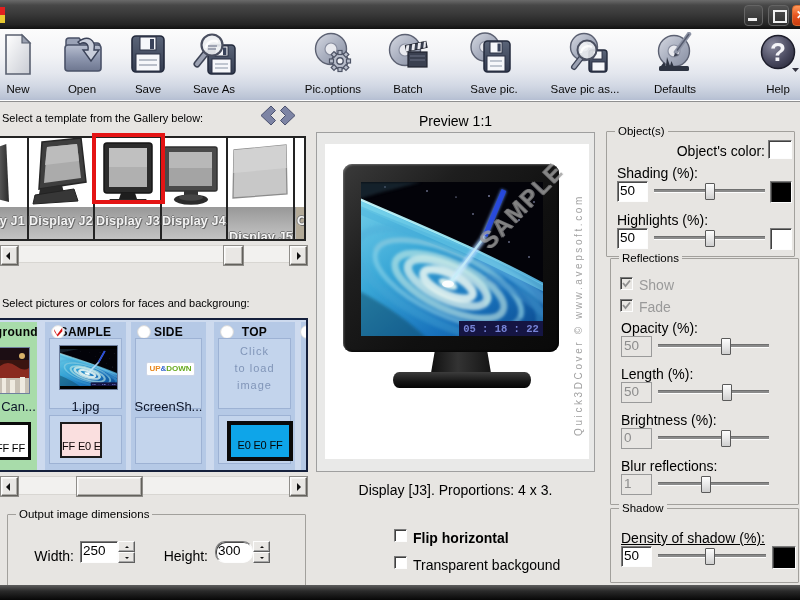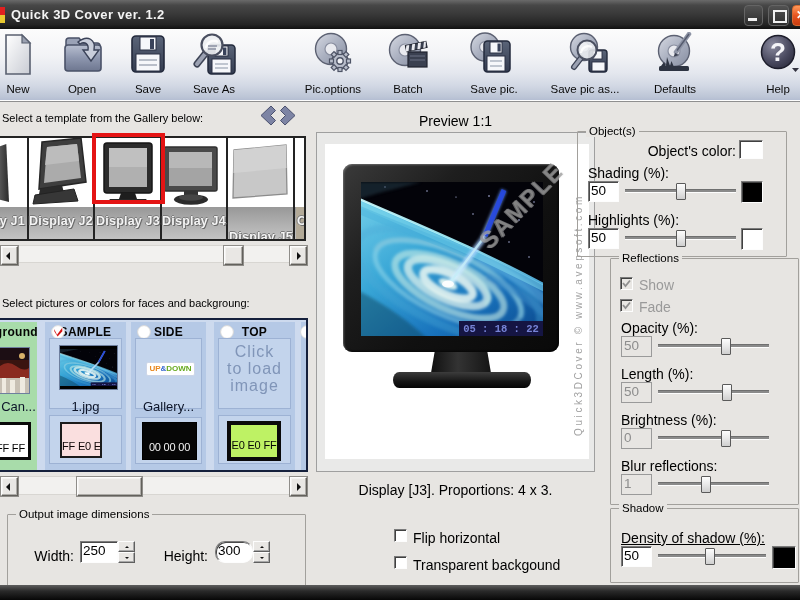--- a/index.html
+++ b/index.html
@@ -57,21 +57,20 @@
   .fcswatch{position:absolute;box-sizing:border-box;text-align:center;font-size:11px;letter-spacing:-0.2px;white-space:nowrap;overflow:hidden;}
   .circicon{position:absolute;width:14px;height:14px;}
 </style>
 </head>
 <body>
 
 <div class="abs" style="left:0;top:0;width:800px;height:29px;
      background:linear-gradient(180deg,#6a6a6a 0%,#474747 18%,#383838 50%,#242424 85%,#111 100%);">
   <div class="abs" style="left:0;top:7px;width:5px;height:8px;background:#e02020;"></div>
   <div class="abs" style="left:0;top:15px;width:5px;height:8px;background:#e8c830;"></div>
-  <div class="abs" style="left:11px;top:7px;font-size:13px;font-weight:bold;color:#f4f4f4;letter-spacing:0.4px;">Quick 3D Cover ver. 1.2</div>
 
   <div class="abs" style="left:744px;top:5px;width:19px;height:21px;border-radius:4px;
        background:linear-gradient(180deg,#525252,#2d2d2d);border:1px solid #646464;box-sizing:border-box;">
     <div class="abs" style="left:3px;top:12px;width:9px;height:3px;background:#f0f0f0;"></div>
   </div>
 
   <div class="abs" style="left:768px;top:5px;width:21px;height:21px;border-radius:4px;
        background:linear-gradient(180deg,#525252,#2d2d2d);border:1px solid #646464;box-sizing:border-box;">
     <div class="abs" style="left:4px;top:4px;width:10px;height:9px;border:2px solid #f0f0f0;"></div>
   </div>
@@ -362,34 +361,33 @@
     <div class="fctitle">SIDE</div>
     <svg class="circicon" style="left:6px;top:3px;" viewBox="0 0 14 14">
       <circle cx="7" cy="7" r="6.4" fill="#fff" stroke="#d8d8d8"></circle>
     </svg>
     <div class="fcpanel" style="left:4px;top:16px;width:67px;height:71px;"></div>
     <div class="abs" style="left:15px;top:40px;width:47px;height:12px;background:#fff;border-radius:2px;border:1px solid #cdd6e8;">
       <div style="font-size:8px;font-weight:bold;text-align:center;line-height:12px;white-space:nowrap;">
         <span style="color:#e88820;">UP</span><span style="color:#3868d0;">&amp;</span><span style="color:#68aa20;">DOWN</span>
       </div>
     </div>
-    <div class="fcname" style="left:0;top:77px;">Gallery...</div>
+    <div class="fcname" style="left:0;top:77px;">ScreenSh...</div>
     <div class="fcpanel" style="left:4px;top:95px;width:67px;height:47px;"></div>
-    <div class="fcswatch" style="left:11px;top:100px;width:55px;height:38px;border:1px solid #000;background:#060606;color:#f2f2f2;padding-top:18px;">00 00 00</div>
   </div>
 
   <div class="facecell" style="left:214px;width:81px;">
     <div class="fctitle">TOP</div>
     <svg class="circicon" style="left:6px;top:3px;" viewBox="0 0 14 14">
       <circle cx="7" cy="7" r="6.4" fill="#fff" stroke="#d8d8d8"></circle>
     </svg>
     <div class="fcpanel" style="left:4px;top:16px;width:73px;height:71px;"></div>
-    <div class="abs" style="left:4px;top:21px;width:73px;text-align:center;font-size:16px;color:#8095b8;line-height:17px;letter-spacing:1px;">Click<br>to load<br>image</div>
+    <div class="abs" style="left:4px;top:21px;width:73px;text-align:center;font-size:11px;color:#8095b8;line-height:17px;letter-spacing:1px;">Click<br>to load<br>image</div>
     <div class="fcpanel" style="left:4px;top:93px;width:73px;height:49px;"></div>
-    <div class="fcswatch" style="left:13px;top:99px;width:54px;height:40px;border:4px solid #0a0a0a;background:#bef264;color:#050505;padding-top:14px;">E0 E0 FF</div>
+    <div class="fcswatch" style="left:13px;top:99px;width:66px;height:40px;border:4px solid #0a0a0a;background:#0ea5e9;color:#050505;padding-top:14px;">E0 E0 FF</div>
   </div>
 
   <div class="facecell" style="left:301px;width:7px;">
     <svg class="circicon" style="left:-1px;top:3px;" viewBox="0 0 14 14">
       <circle cx="7" cy="7" r="6.4" fill="#fff" stroke="#d8d8d8"></circle>
     </svg>
   </div>
 </div>
 
 <div class="abs sbtrack" style="left:0;top:476px;width:306px;height:19px;">
@@ -513,25 +511,25 @@
   <div style="transform:rotate(-46deg);transform-origin:50% 50%;font-size:24px;font-weight:bold;
        letter-spacing:1.5px;color:rgba(142,142,142,.68);margin-top:26px;text-align:center;
        text-shadow:1px 1px 0 rgba(235,235,235,.45);">SAMPLE</div>
 </div>
 <div class="abs" style="left:435px;top:308px;width:290px;height:14px;transform:rotate(-90deg);
      font-size:10px;color:#a2a2a2;letter-spacing:2.6px;text-align:center;white-space:nowrap;">Quick3DCover © www.avepsoft.com</div>
 
 <div class="abs t" style="left:316px;top:482px;width:279px;text-align:center;">Display [J3]. Proportions: 4 x 3.</div>
 
 <div class="cb" style="left:394px;top:529px;"></div>
-<div class="abs t" style="left:413px;top:530px;">Flip horizontal</div>
+<div class="abs t" style="left:413px;top:530px;font-weight:bold;">Flip horizontal</div>
 <div class="cb" style="left:394px;top:556px;"></div>
 <div class="abs t" style="left:413px;top:557px;">Transparent backgound</div>
 
-<div class="abs group" style="left:577px;top:131px;width:187px;height:124px;padding-left:21px;">
+<div class="abs group" style="left:606px;top:131px;width:187px;height:124px;">
   <span class="glabel">Object(s)</span>
   <div class="abs t" style="left:40px;top:11px;width:118px;text-align:right;">Object's color:</div>
   <div class="swatch" style="left:161px;top:8px;width:24px;height:19px;background:#fff;"></div>
   <div class="abs t" style="left:10px;top:33px;">Shading (%):</div>
   <div class="abs input" style="left:10px;top:49px;width:31px;height:21px;">50</div>
   <div class="track" style="left:47px;top:57px;width:111px;"></div>
   <div class="thumbS" style="left:98px;top:51px;"></div>
   <div class="swatch" style="left:163px;top:49px;width:22px;height:22px;background:#000;"></div>
   <div class="abs t" style="left:10px;top:80px;">Highlights (%):</div>
   <div class="abs input" style="left:10px;top:96px;width:31px;height:21px;">50</div>

